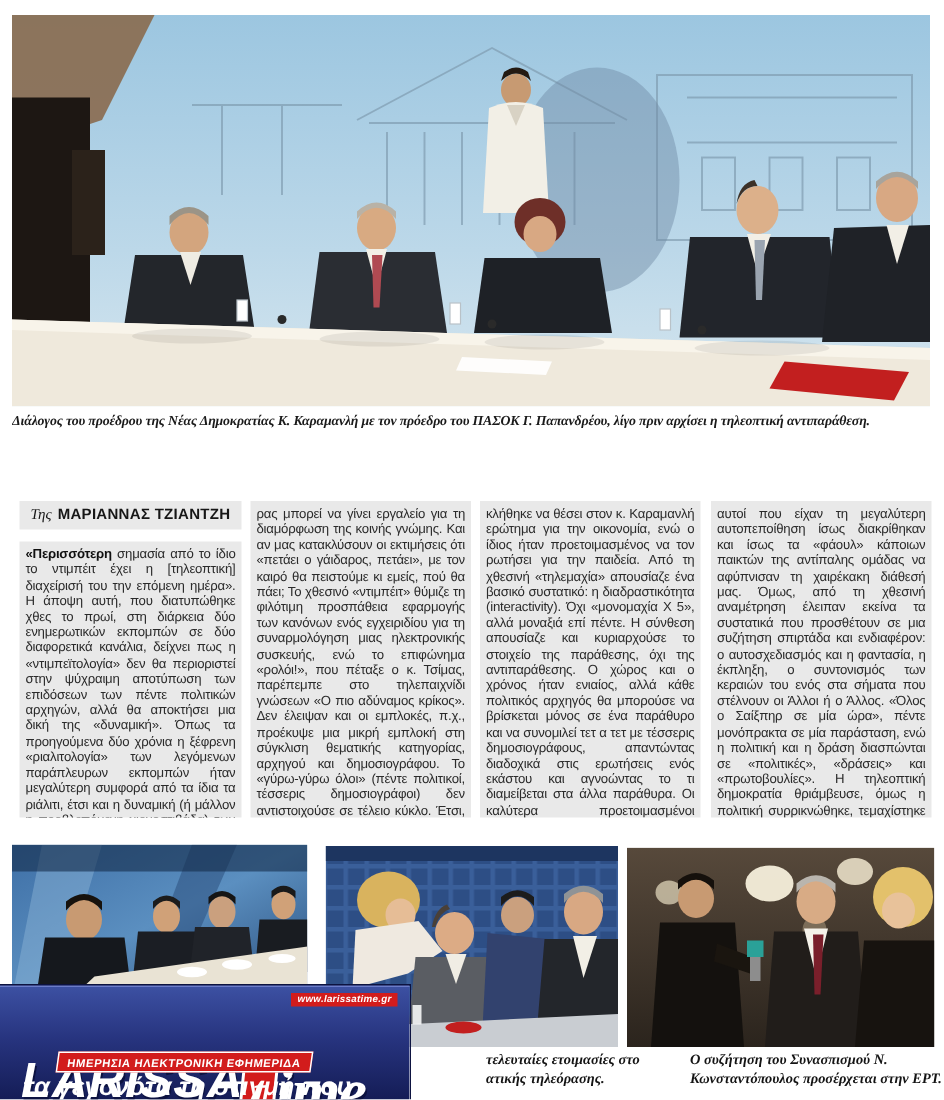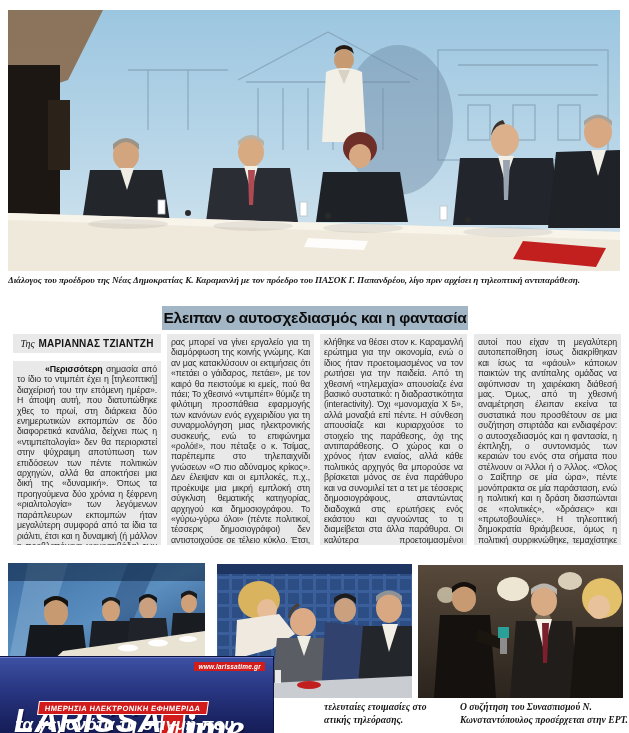--- a/index.html
+++ b/index.html
@@ -23,21 +23,21 @@
   
   .byline{position:absolute;left:13px;top:334px;width:148px;height:19px;background:#e9e9e9;
     display:flex;align-items:center;justify-content:center;font-size:10px;color:#161616;white-space:nowrap;}
   .byline .prefix{font-family:"Liberation Serif",serif;font-style:italic;margin-right:4px;}
   .byline .name{font-weight:800;letter-spacing:0.2px;}
 
   
   .col{position:absolute;background:#e9e9e9;padding:3px 4px;box-sizing:border-box;
     font-size:8.8px;line-height:10.4px;letter-spacing:-0.15px;color:#2b2b2b;
     text-align:justify;overflow:hidden;}
-  .col b{font-weight:800;color:#111;margin-left:28px;}
+  .col b{font-weight:800;color:#111;}
   #col1{left:13px;top:361px;width:148px;height:184px;}
   #col2{left:167px;top:334px;width:147px;height:211px;}
   #col3{left:320px;top:334px;width:147px;height:211px;}
   #col4{left:474px;top:334px;width:147px;height:211px;}
 
   
   .bphoto{position:absolute;overflow:hidden;}
   #bphoto1{left:8px;top:563px;width:197px;height:102px;}
   #bphoto2{left:217px;top:564px;width:195px;height:134px;}
   #bphoto3{left:418px;top:565px;width:205px;height:133px;}
@@ -167,23 +167,20 @@
       <circle cx="180" cy="203" r="3" fill="#2a2a2a"></circle>
       <circle cx="320" cy="206" r="3" fill="#2a2a2a"></circle>
       <circle cx="460" cy="210" r="3" fill="#2a2a2a"></circle>
       <polygon points="300,228 360,231 356,240 296,237" fill="#ffffff" opacity="0.9"></polygon>
       <polygon points="515,231 598,238 588,257 505,249" fill="#c21f1f"></polygon>
     </svg>
   </div>
 
   <div class="main-caption">Διάλογος του προέδρου της Νέας Δημοκρατίας Κ. Καραμανλή με τον πρόεδρο του ΠΑΣΟΚ Γ. Παπανδρέου, λίγο πριν αρχίσει η τηλεοπτική αντιπαράθεση.</div>
 
-  <div class="headline-band">
-    <h1>Ελειπαν ο αυτοσχεδιασμός και η φαντασία</h1>
-  </div>
 
   <div class="byline">
     <span class="prefix">Της</span>
     <span class="name">ΜΑΡΙΑΝΝΑΣ ΤΖΙΑΝΤΖΗ</span>
   </div>
 
   <div class="col" id="col1">
     <b>«Περισσότερη</b>
     <span>σημασία από το ίδιο το ντιμπέιτ έχει η [τηλεοπτική] διαχείρισή του την επόμενη ημέρα». Η άποψη αυτή, που διατυπώθηκε χθες το πρωί, στη διάρκεια δύο ενημερωτικών εκπομπών σε δύο διαφορετικά κανάλια, δείχνει πως η «ντιμπεϊτολογία» δεν θα περιοριστεί στην ψύχραιμη αποτύπωση των επιδόσεων των πέντε πολιτικών αρχηγών, αλλά θα αποκτήσει μια δική της «δυναμική». Όπως τα προηγούμενα δύο χρόνια η ξέφρενη «ριαλιτολογία» των λεγόμενων παράπλευρων εκπομπών ήταν μεγαλύτερη συμφορά από τα ίδια τα ριάλιτι, έτσι και η δυναμική (ή μάλλον η προβλεπόμενη χιονοστιβάδα) των αναλύσεων της επόμενης ημέ-</span>
   </div>

